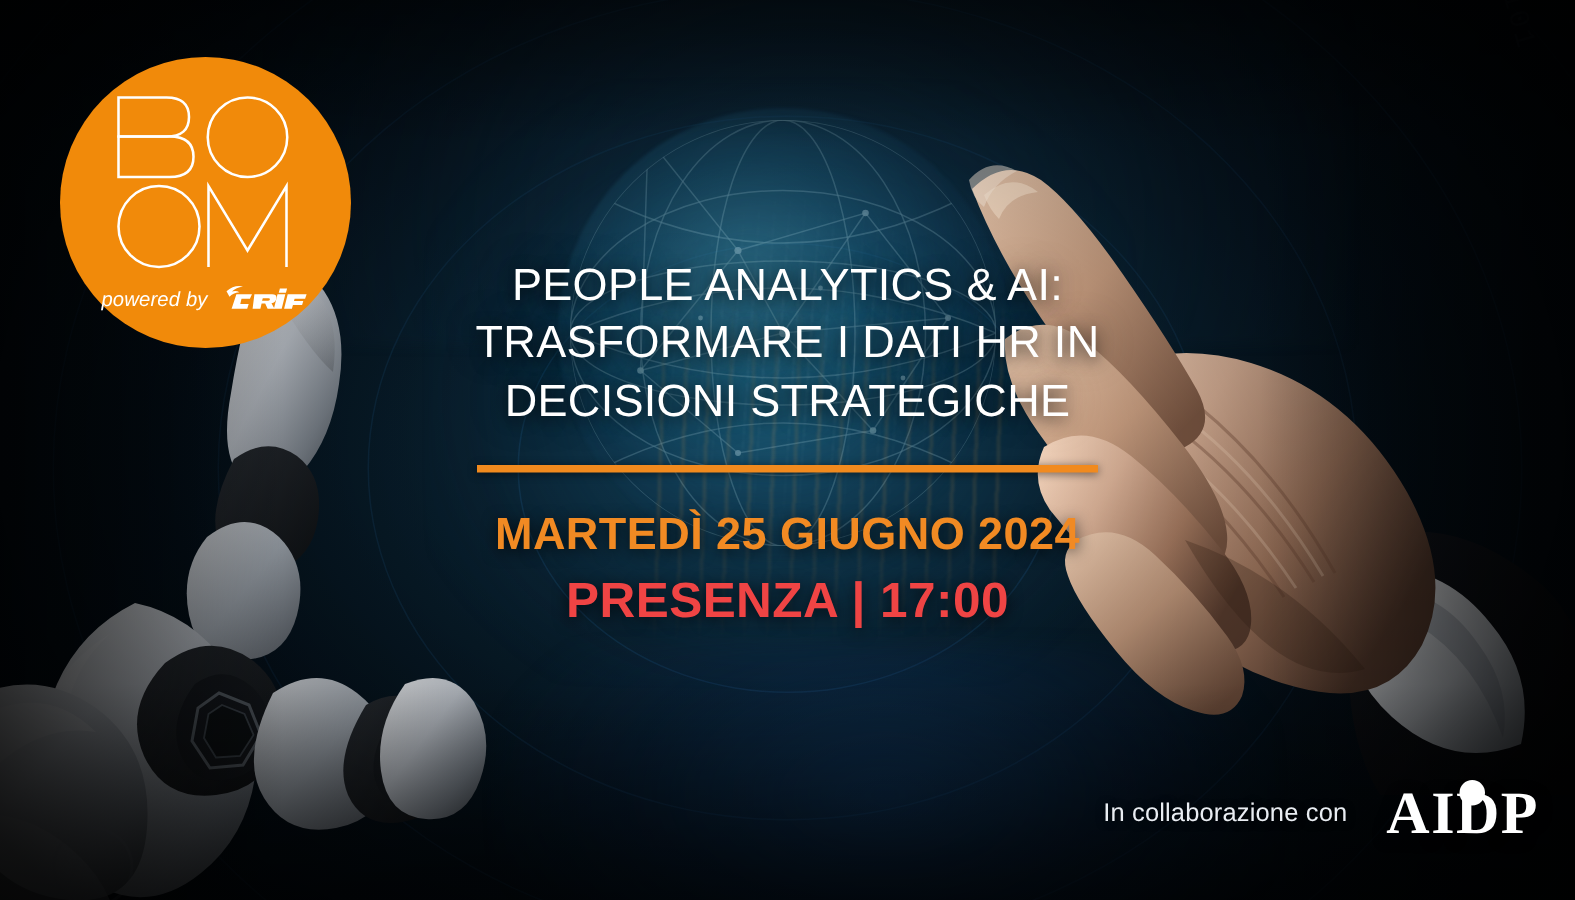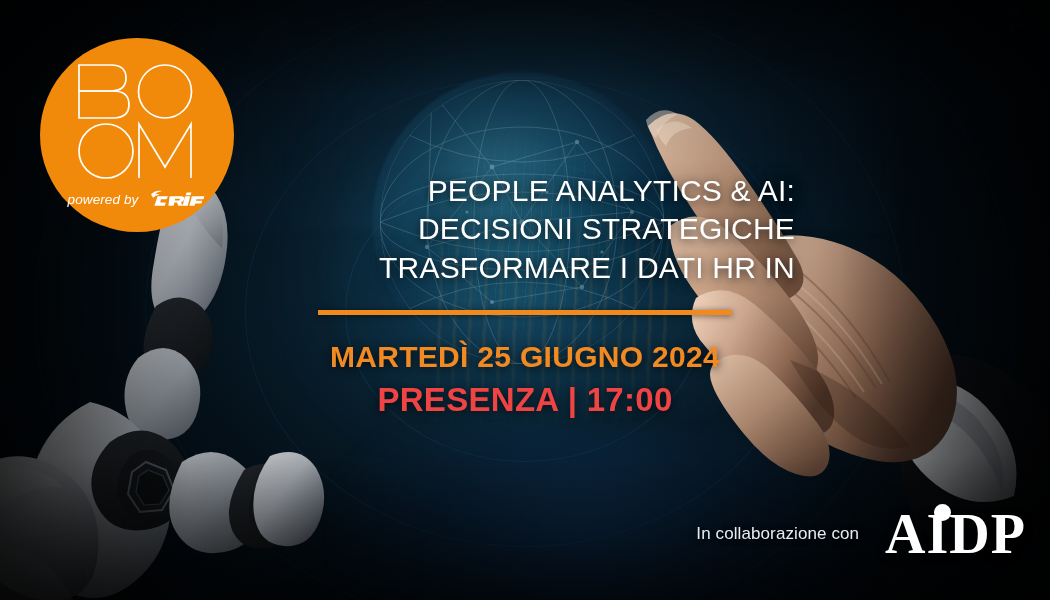--- a/index.html
+++ b/index.html
@@ -154,21 +154,21 @@
 
   
   .content {
     position:absolute; left:0; right:0; top:0; bottom:0;
     display:flex; flex-direction:column; align-items:center;
   }
 
   .title {
     margin-top:172px;
     width:540px;
-    text-align:right;
+    text-align:center;
     color:#ffffff;
     font-size:30px;
     font-weight:400;
     line-height:1.275;
     letter-spacing:.2px;
     text-shadow:0 2px 10px rgba(0,0,0,.70), 0 0 26px rgba(0,0,0,.45);
   }
   .title-line { display:block; white-space:nowrap; }
 
   .divider {
@@ -204,21 +204,21 @@
   }
   .collab-label {
     color:#e9edf2; font-size:17px; font-weight:400;
     letter-spacing:.1px; white-space:nowrap;
     text-shadow:0 1px 6px rgba(0,0,0,.7);
     margin-left:43px;
   }
   .aidp {
     color:#ffffff;
     font-family:"Liberation Serif", serif;
-    font-size:56px; font-weight:700;
+    font-size:40px; font-weight:700;
     letter-spacing:1px; line-height:1;
     position:relative;
     text-shadow:0 2px 10px rgba(0,0,0,.6);
     white-space:nowrap;
   }
   .aidp .dot {
     position:absolute;
     left:49px; top:-2px;
     width:17px; height:17px;
     border-radius:50%; background:#fff;
@@ -439,22 +439,22 @@
           <path d="M47.8 7.2 L60.4 7.2 L59.4 10.2 L52.4 10.2 L52 11.7 L58.2 11.7 L57.4 14.4 L51.3 14.4 L50.6 16.8 L45.4 16.8 Z"></path>
         </svg>
       </span>
     </div>
   </div>
 
   <div class="content">
 
     <h1 class="title">
       <span class="title-line">PEOPLE ANALYTICS &amp; AI:</span>
+      <span class="title-line">TRASFORMARE I DATI HR IN</span>
       <span class="title-line">DECISIONI STRATEGICHE</span>
-      <span class="title-line">TRASFORMARE I DATI HR IN</span>
     </h1>
 
     <div class="divider"></div>
 
     <div class="date">MARTEDÌ 25 GIUGNO  2024</div>
     <div class="session">PRESENZA | 17:00</div>
   </div>
 
   <div class="collab">
     <span class="collab-label">In collaborazione con</span>

